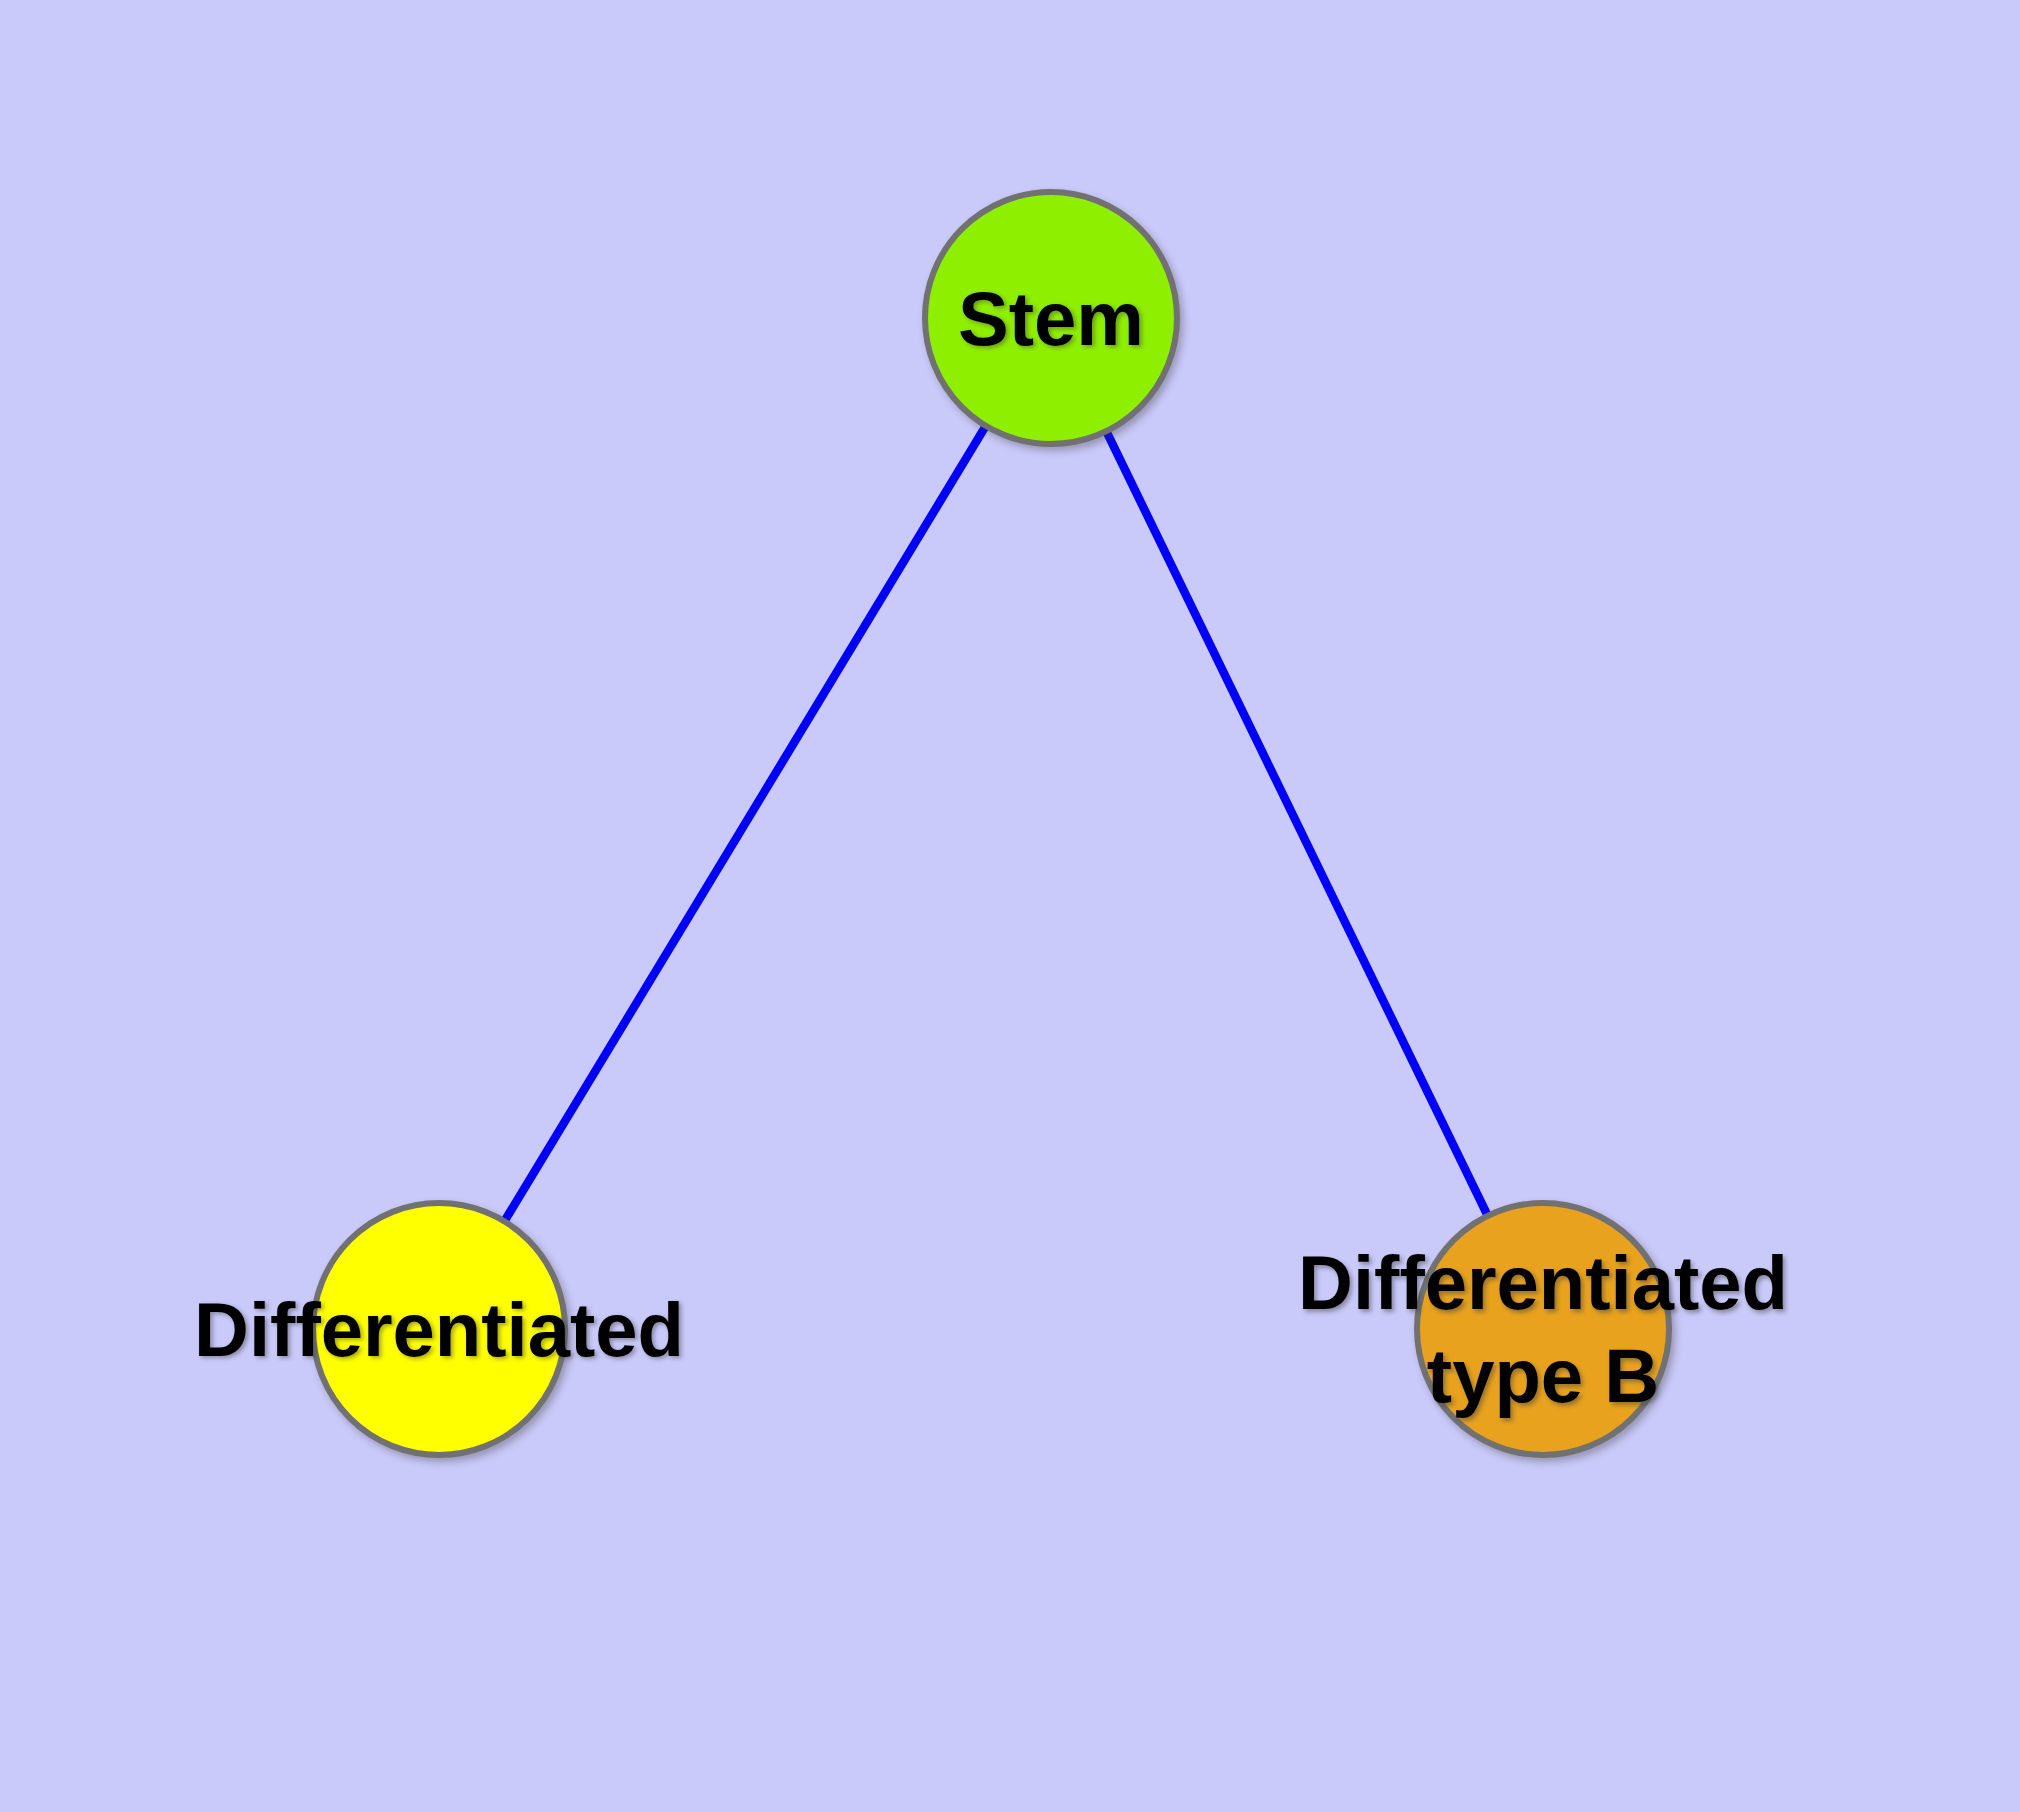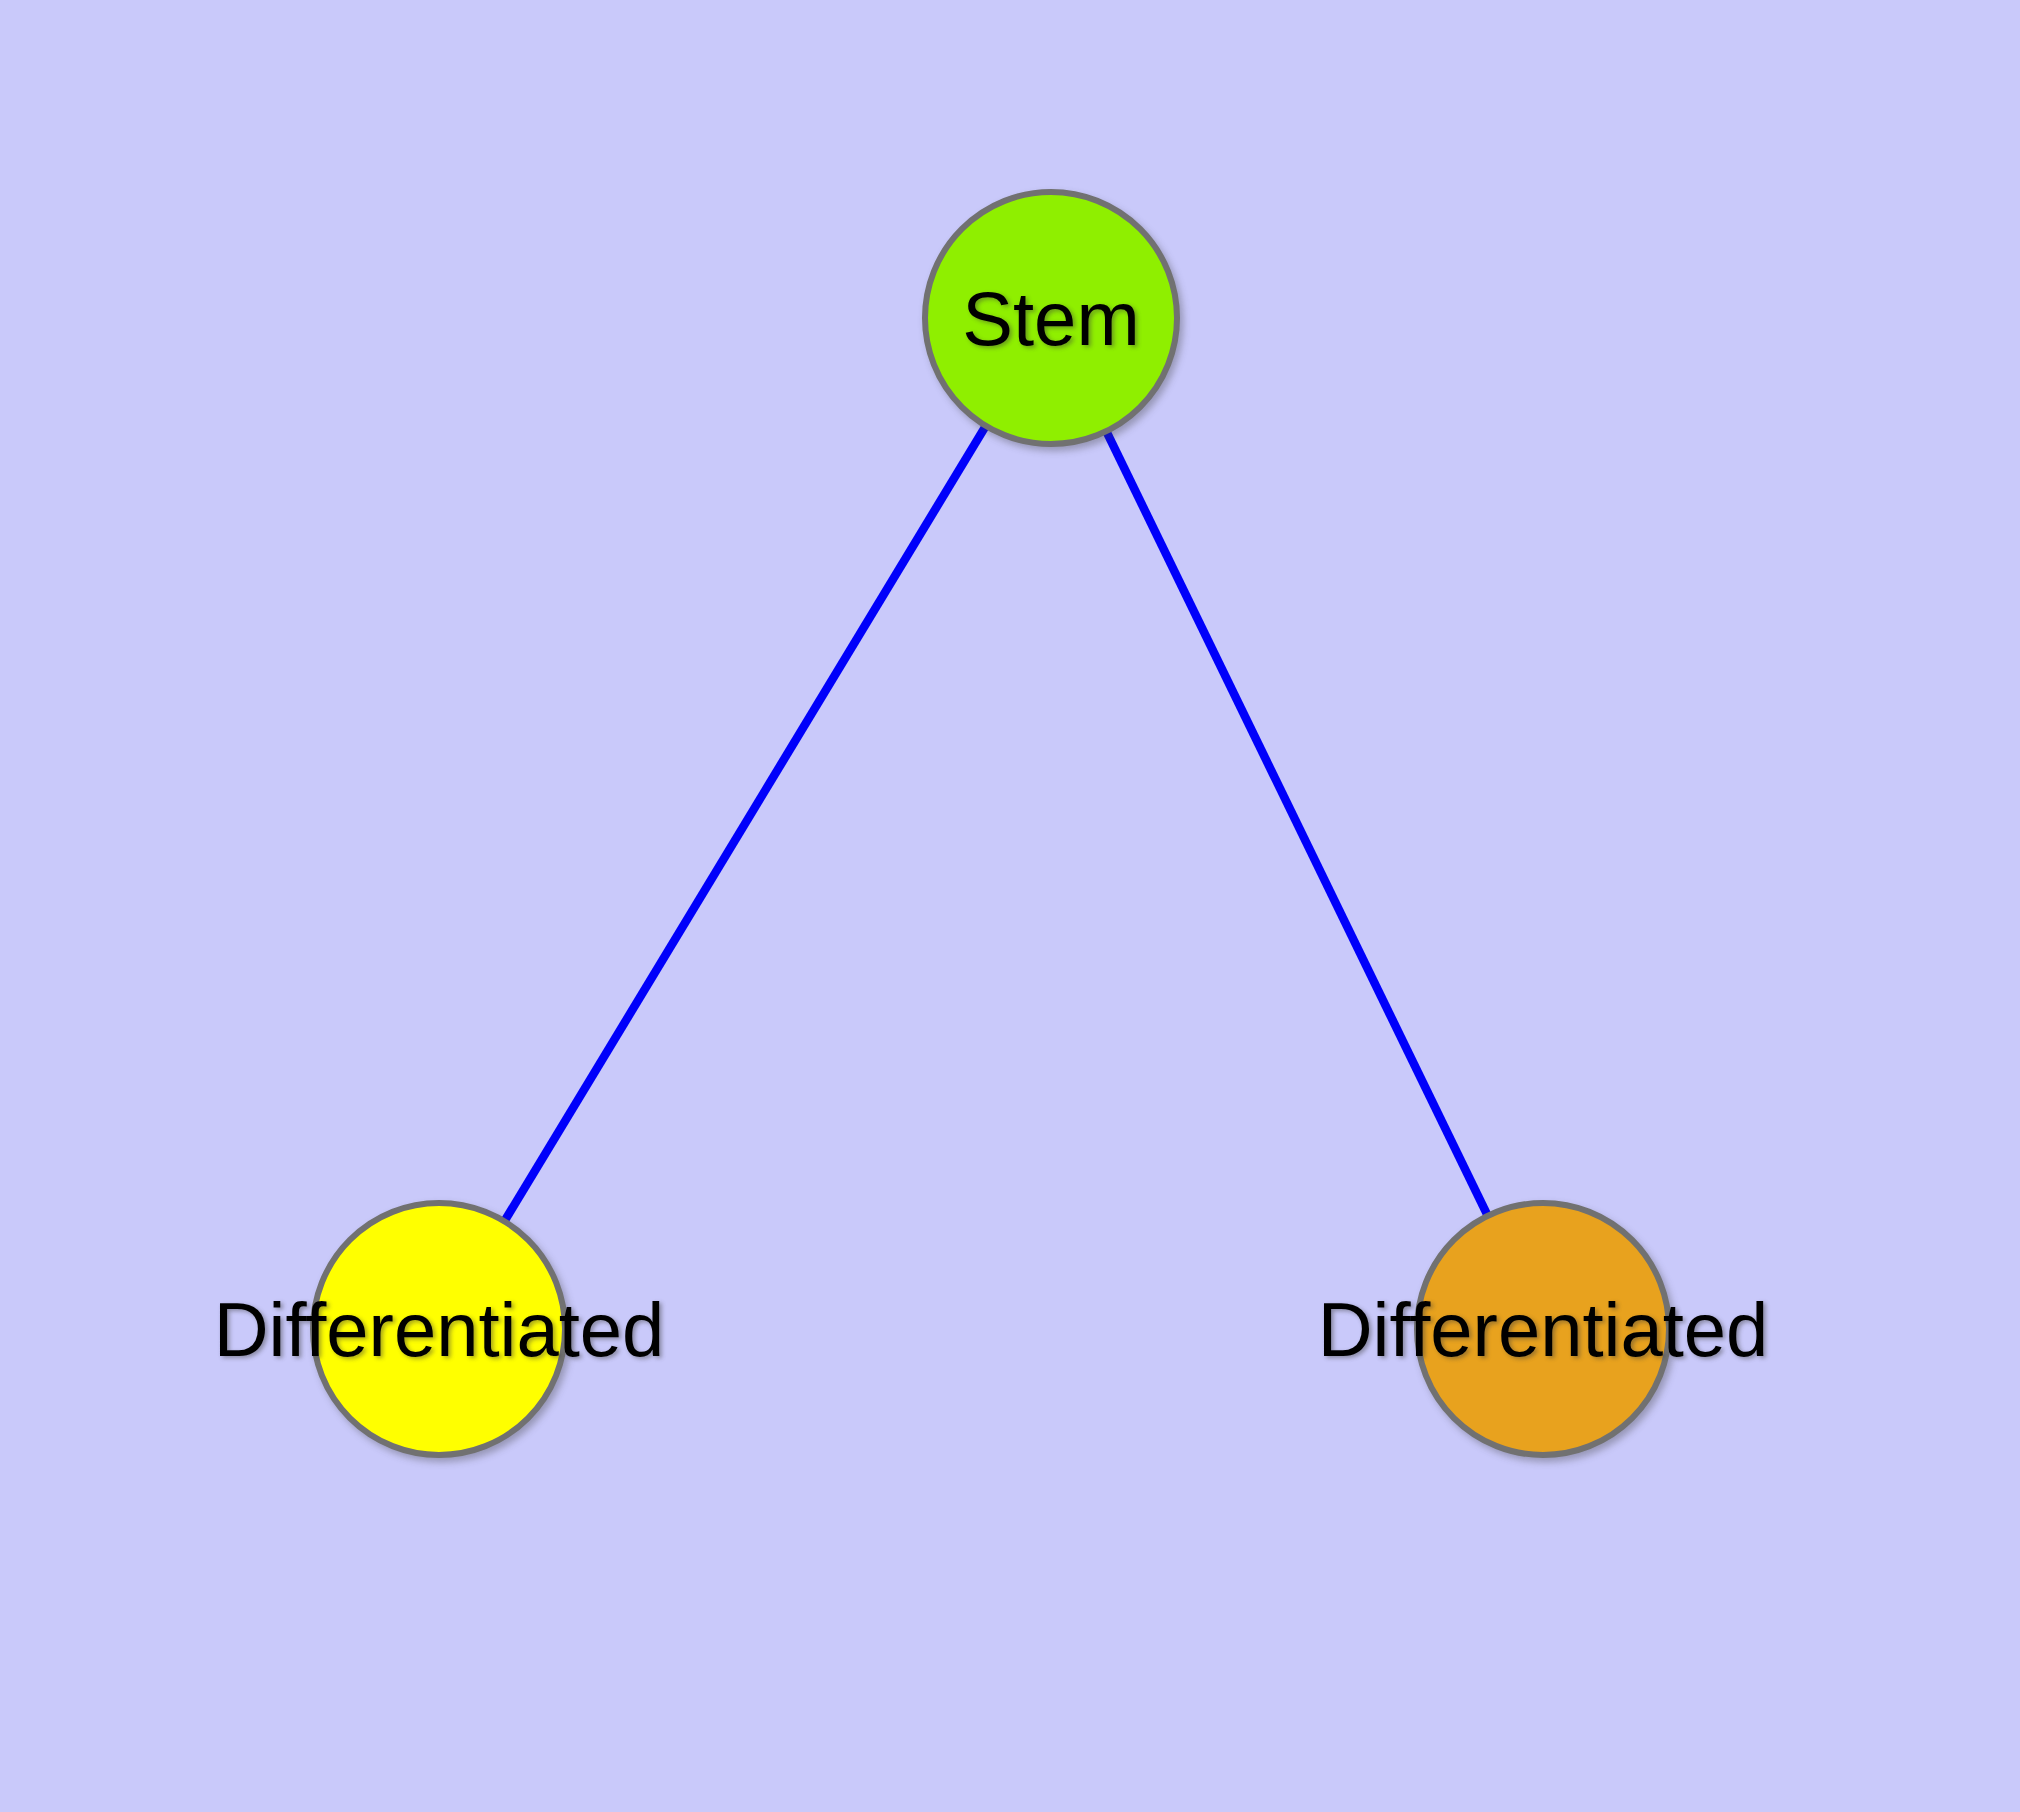--- a/index.html
+++ b/index.html
@@ -24,21 +24,21 @@
     border-style: solid;
     box-sizing: border-box;
     z-index: 2;
     box-shadow: 3.4px 4.2px 7.6px rgba(60, 60, 60, 0.35);
   }
   .node-label {
     position: absolute;
     transform: translate(-50%, -50%);
     text-align: center;
     white-space: nowrap;
-    font-weight: normal;
+    font-weight: bold;
     font-size: 76px;
     line-height: 93px;
     color: #000000;
     z-index: 3;
     text-shadow: 2.5px 2.5px 4.2px rgba(60, 60, 60, 0.45);
   }
 </style>
 </head>
 <body>
 
@@ -52,16 +52,17 @@
       <div class="node-label" style="left: 1051px; top: 318px; color: rgb(0, 0, 0);">
         <div>Stem</div>
       </div>
       <div class="node-circle" style="left: 310px; top: 1200px; width: 258px; height: 258px; background: rgb(255, 255, 0); border-color: rgb(113, 113, 113); border-width: 6px;"></div>
       <div class="node-label" style="left: 439px; top: 1329px; color: rgb(0, 0, 0);">
         <div>Differentiated</div>
       </div>
       <div class="node-circle" style="left: 1414px; top: 1200px; width: 258px; height: 258px; background: rgb(232, 162, 30); border-color: rgb(113, 113, 113); border-width: 6px;"></div>
       <div class="node-label" style="left: 1543px; top: 1329px; color: rgb(0, 0, 0);">
         <div>Differentiated</div>
+        <div>type B</div>
       </div>
     </div>
 </div>
 
 
 </body></html>

